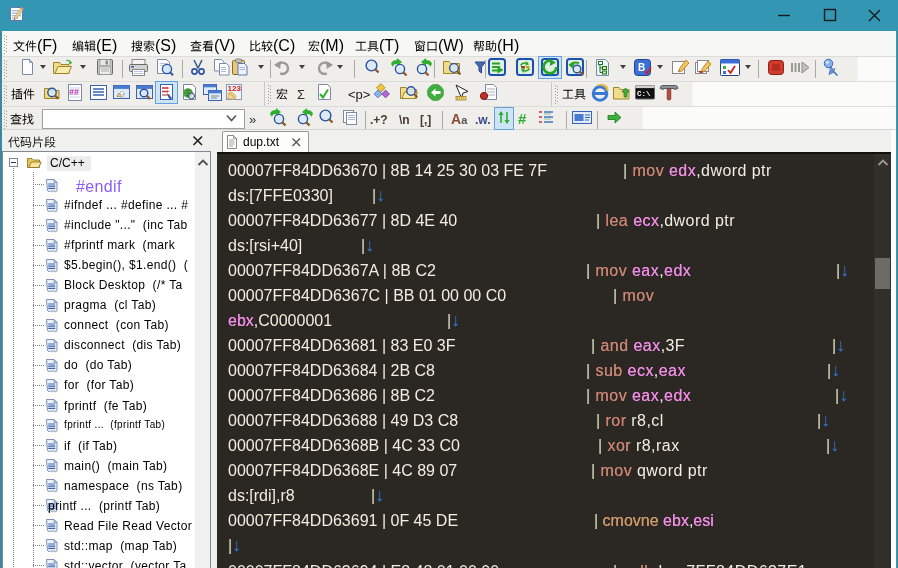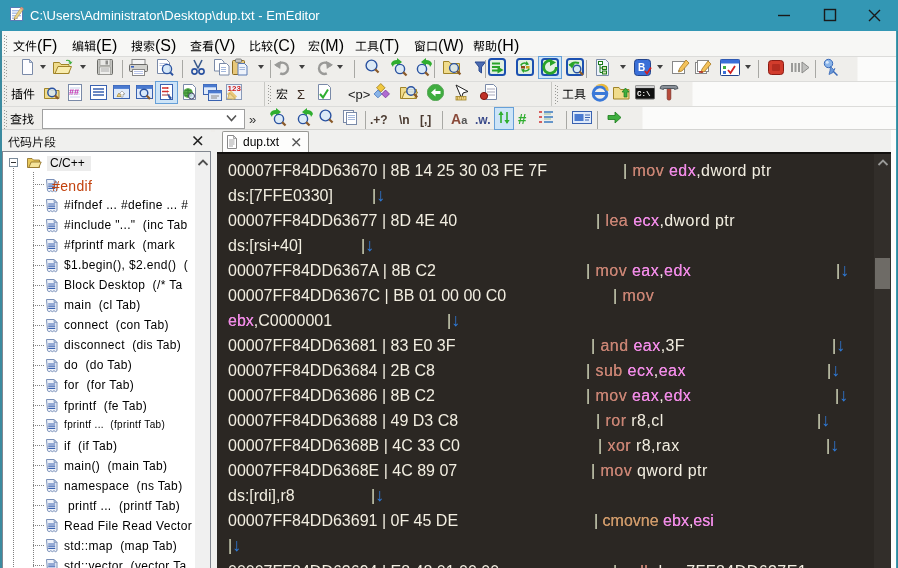--- a/index.html
+++ b/index.html
@@ -61,21 +61,20 @@
     <svg class="abs" style="left:8px;top:6px" width="17" height="17">
 <rect x="2.5" y="1.5" width="12" height="13" fill="#fff" stroke="#5a7ab5"></rect>
 <rect x="4" y="4" width="9" height="1.4" fill="#a8bce8"></rect>
       <rect x="4" y="6.5" width="9" height="1.4" fill="#a8bce8"></rect>
       <rect x="4" y="9" width="9" height="1.4" fill="#a8bce8"></rect>
       <rect x="4" y="11.5" width="6" height="1.4" fill="#a8bce8"></rect>
 <path d="M13.5 1 L15.5 3 L8.5 12.5 L6 13.6 L6.8 10.8 Z" fill="#e8d48a" stroke="#b89040" stroke-width="0.6"></path>
 <path d="M7 13.5 L6 14 L6.4 12.6 Z" fill="#222"></path>
 <path d="M13.2 1.2 L15.3 3.2 L14.4 4.3 L12.4 2.3 Z" fill="#d88"></path>
 </svg>
-    <div class="abs" style="left:30px;top:8px;color:#fff;font-size:13px">C:\Users\Administrator\Desktop\dup.txt - EmEditor</div>
     <svg class="abs" style="left:768px;top:0" width="130" height="31">
 <line x1="10" y1="15.5" x2="22" y2="15.5" stroke="#1a1a1a" stroke-width="1.4"></line>
 <rect x="56.5" y="9.5" width="11" height="11" fill="none" stroke="#1a1a1a" stroke-width="1.4"></rect>
 <path d="M101 10 L112 21 M112 10 L101 21" stroke="#1a1a1a" stroke-width="1.4"></path>
 </svg>
     <div class="abs" style="left:0;top:31px;width:2px;height:537px;background:#3b8ba0"></div>
     <div class="abs" style="left:895px;top:31px;width:3px;height:537px;background:linear-gradient(to right,#cdeef5 0,#cdeef5 1px,#42a5bd 1px,#2e7d8e 100%)"></div>
     <div id="menu"></div>
     <div class="handle" style="left:4px;top:35px"></div>
     <div class="mi" style="left:13px"><svg class="cj" viewBox="0 0 1000 1000" style="width:12px;height:12px;vertical-align:-1px;fill:#000">
@@ -507,21 +506,21 @@
 <path d="M1.8 11.5 L4.2 6 h10 l-2.4 5.5z" fill="#f6e49a" stroke="#8a6a20" stroke-width="0.8"></path>
     </svg>
     <div class="abs" style="left:47px;top:156px;width:44px;height:15px;background:#ececec"></div>
     <div class="abs" style="left:50px;top:156px;font-size:12px;color:#000">C/C++</div>
     <div class="abs" style="left:33px;top:184px;width:11px;height:1px;background:repeating-linear-gradient(to right,#808080 0 1px,transparent 1px 2px)"></div>
     <svg class="abs" style="left:45px;top:178px" width="14" height="15">
 <path d="M1.5 1.5 h7.5 l3 3 v8.2 l-1.4 1 -1.6 -1 -1.6 1 -1.6 -1 -1.6 1 -1.7 -1z" fill="#eef2fa" stroke="#7a90b8"></path>
 <path d="M9 1.5 l3 3 h-3z" fill="#b8c8e4" stroke="#7a90b8" stroke-width="0.7"></path>
 <path d="M3.2 6 h7 M3.2 8.2 h7 M3.2 10.4 h7" stroke="#3a62b0" stroke-width="1.2"></path>
     </svg>
-    <div class="abs" style="left:52px;top:178px;font-size:14px;letter-spacing:0.35px;color:#c2410c;white-space:pre">#endif</div>
+    <div class="abs" style="left:76px;top:178px;font-size:16px;letter-spacing:0.35px;color:#8b5cf6;white-space:pre">#endif</div>
     <div class="abs" style="left:33px;top:205px;width:11px;height:1px;background:repeating-linear-gradient(to right,#808080 0 1px,transparent 1px 2px)"></div>
     <svg class="abs" style="left:45px;top:198px" width="14" height="15">
 <path d="M1.5 1.5 h7.5 l3 3 v8.2 l-1.4 1 -1.6 -1 -1.6 1 -1.6 -1 -1.6 1 -1.7 -1z" fill="#eef2fa" stroke="#7a90b8"></path>
 <path d="M9 1.5 l3 3 h-3z" fill="#b8c8e4" stroke="#7a90b8" stroke-width="0.7"></path>
 <path d="M3.2 6 h7 M3.2 8.2 h7 M3.2 10.4 h7" stroke="#3a62b0" stroke-width="1.2"></path>
     </svg>
     <div class="abs" style="left:64px;top:198px;font-size:12px;letter-spacing:0.35px;color:#000;white-space:pre">#ifndef ... #define ... #</div>
     <div class="abs" style="left:33px;top:225px;width:11px;height:1px;background:repeating-linear-gradient(to right,#808080 0 1px,transparent 1px 2px)"></div>
     <svg class="abs" style="left:45px;top:218px" width="14" height="15">
 <path d="M1.5 1.5 h7.5 l3 3 v8.2 l-1.4 1 -1.6 -1 -1.6 1 -1.6 -1 -1.6 1 -1.7 -1z" fill="#eef2fa" stroke="#7a90b8"></path>
@@ -535,35 +534,35 @@
 <path d="M9 1.5 l3 3 h-3z" fill="#b8c8e4" stroke="#7a90b8" stroke-width="0.7"></path>
 <path d="M3.2 6 h7 M3.2 8.2 h7 M3.2 10.4 h7" stroke="#3a62b0" stroke-width="1.2"></path>
     </svg>
     <div class="abs" style="left:64px;top:238px;font-size:12px;letter-spacing:0.35px;color:#000;white-space:pre">#fprintf mark  (mark</div>
     <div class="abs" style="left:33px;top:265px;width:11px;height:1px;background:repeating-linear-gradient(to right,#808080 0 1px,transparent 1px 2px)"></div>
     <svg class="abs" style="left:45px;top:258px" width="14" height="15">
 <path d="M1.5 1.5 h7.5 l3 3 v8.2 l-1.4 1 -1.6 -1 -1.6 1 -1.6 -1 -1.6 1 -1.7 -1z" fill="#eef2fa" stroke="#7a90b8"></path>
 <path d="M9 1.5 l3 3 h-3z" fill="#b8c8e4" stroke="#7a90b8" stroke-width="0.7"></path>
 <path d="M3.2 6 h7 M3.2 8.2 h7 M3.2 10.4 h7" stroke="#3a62b0" stroke-width="1.2"></path>
     </svg>
-    <div class="abs" style="left:64px;top:258px;font-size:12px;letter-spacing:0.35px;color:#000;white-space:pre">$1.begin(), $2.end()  (</div>
+    <div class="abs" style="left:64px;top:258px;font-size:12px;letter-spacing:0.35px;color:#000;white-space:pre">$5.begin(), $1.end()  (</div>
     <div class="abs" style="left:33px;top:285px;width:11px;height:1px;background:repeating-linear-gradient(to right,#808080 0 1px,transparent 1px 2px)"></div>
     <svg class="abs" style="left:45px;top:278px" width="14" height="15">
 <path d="M1.5 1.5 h7.5 l3 3 v8.2 l-1.4 1 -1.6 -1 -1.6 1 -1.6 -1 -1.6 1 -1.7 -1z" fill="#eef2fa" stroke="#7a90b8"></path>
 <path d="M9 1.5 l3 3 h-3z" fill="#b8c8e4" stroke="#7a90b8" stroke-width="0.7"></path>
 <path d="M3.2 6 h7 M3.2 8.2 h7 M3.2 10.4 h7" stroke="#3a62b0" stroke-width="1.2"></path>
     </svg>
     <div class="abs" style="left:64px;top:278px;font-size:12px;letter-spacing:0.35px;color:#000;white-space:pre">Block Desktop  (/* Ta</div>
     <div class="abs" style="left:33px;top:305px;width:11px;height:1px;background:repeating-linear-gradient(to right,#808080 0 1px,transparent 1px 2px)"></div>
     <svg class="abs" style="left:45px;top:298px" width="14" height="15">
 <path d="M1.5 1.5 h7.5 l3 3 v8.2 l-1.4 1 -1.6 -1 -1.6 1 -1.6 -1 -1.6 1 -1.7 -1z" fill="#eef2fa" stroke="#7a90b8"></path>
 <path d="M9 1.5 l3 3 h-3z" fill="#b8c8e4" stroke="#7a90b8" stroke-width="0.7"></path>
 <path d="M3.2 6 h7 M3.2 8.2 h7 M3.2 10.4 h7" stroke="#3a62b0" stroke-width="1.2"></path>
     </svg>
-    <div class="abs" style="left:64px;top:298px;font-size:12px;letter-spacing:0.35px;color:#000;white-space:pre">main  (cl Tab)</div>
+    <div class="abs" style="left:64px;top:298px;font-size:12px;letter-spacing:0.35px;color:#000;white-space:pre">pragma  (cl Tab)</div>
     <div class="abs" style="left:33px;top:325px;width:11px;height:1px;background:repeating-linear-gradient(to right,#808080 0 1px,transparent 1px 2px)"></div>
     <svg class="abs" style="left:45px;top:318px" width="14" height="15">
 <path d="M1.5 1.5 h7.5 l3 3 v8.2 l-1.4 1 -1.6 -1 -1.6 1 -1.6 -1 -1.6 1 -1.7 -1z" fill="#eef2fa" stroke="#7a90b8"></path>
 <path d="M9 1.5 l3 3 h-3z" fill="#b8c8e4" stroke="#7a90b8" stroke-width="0.7"></path>
 <path d="M3.2 6 h7 M3.2 8.2 h7 M3.2 10.4 h7" stroke="#3a62b0" stroke-width="1.2"></path>
     </svg>
     <div class="abs" style="left:64px;top:318px;font-size:12px;letter-spacing:0.35px;color:#000;white-space:pre">connect  (con Tab)</div>
     <div class="abs" style="left:33px;top:345px;width:11px;height:1px;background:repeating-linear-gradient(to right,#808080 0 1px,transparent 1px 2px)"></div>
     <svg class="abs" style="left:45px;top:338px" width="14" height="15">
 <path d="M1.5 1.5 h7.5 l3 3 v8.2 l-1.4 1 -1.6 -1 -1.6 1 -1.6 -1 -1.6 1 -1.7 -1z" fill="#eef2fa" stroke="#7a90b8"></path>
@@ -619,21 +618,21 @@
 <path d="M9 1.5 l3 3 h-3z" fill="#b8c8e4" stroke="#7a90b8" stroke-width="0.7"></path>
 <path d="M3.2 6 h7 M3.2 8.2 h7 M3.2 10.4 h7" stroke="#3a62b0" stroke-width="1.2"></path>
     </svg>
     <div class="abs" style="left:64px;top:479px;font-size:12px;letter-spacing:0.35px;color:#000;white-space:pre">namespace  (ns Tab)</div>
     <div class="abs" style="left:33px;top:505px;width:11px;height:1px;background:repeating-linear-gradient(to right,#808080 0 1px,transparent 1px 2px)"></div>
     <svg class="abs" style="left:45px;top:498px" width="14" height="15">
 <path d="M1.5 1.5 h7.5 l3 3 v8.2 l-1.4 1 -1.6 -1 -1.6 1 -1.6 -1 -1.6 1 -1.7 -1z" fill="#eef2fa" stroke="#7a90b8"></path>
 <path d="M9 1.5 l3 3 h-3z" fill="#b8c8e4" stroke="#7a90b8" stroke-width="0.7"></path>
 <path d="M3.2 6 h7 M3.2 8.2 h7 M3.2 10.4 h7" stroke="#3a62b0" stroke-width="1.2"></path>
     </svg>
-    <div class="abs" style="left:68px;top:499px;font-size:12px;letter-spacing:0.35px;color:#000;white-space:pre">printf ...  (printf Tab)</div>
+    <div class="abs" style="left:48px;top:499px;font-size:12px;letter-spacing:0.35px;color:#000;white-space:pre">printf ...  (printf Tab)</div>
     <div class="abs" style="left:33px;top:525px;width:11px;height:1px;background:repeating-linear-gradient(to right,#808080 0 1px,transparent 1px 2px)"></div>
     <svg class="abs" style="left:45px;top:518px" width="14" height="15">
 <path d="M1.5 1.5 h7.5 l3 3 v8.2 l-1.4 1 -1.6 -1 -1.6 1 -1.6 -1 -1.6 1 -1.7 -1z" fill="#eef2fa" stroke="#7a90b8"></path>
 <path d="M9 1.5 l3 3 h-3z" fill="#b8c8e4" stroke="#7a90b8" stroke-width="0.7"></path>
 <path d="M3.2 6 h7 M3.2 8.2 h7 M3.2 10.4 h7" stroke="#3a62b0" stroke-width="1.2"></path>
     </svg>
     <div class="abs" style="left:64px;top:519px;font-size:12px;letter-spacing:0.35px;color:#000;white-space:pre">Read File Read Vector</div>
     <div class="abs" style="left:33px;top:545px;width:11px;height:1px;background:repeating-linear-gradient(to right,#808080 0 1px,transparent 1px 2px)"></div>
     <svg class="abs" style="left:45px;top:538px" width="14" height="15">
 <path d="M1.5 1.5 h7.5 l3 3 v8.2 l-1.4 1 -1.6 -1 -1.6 1 -1.6 -1 -1.6 1 -1.7 -1z" fill="#eef2fa" stroke="#7a90b8"></path>

